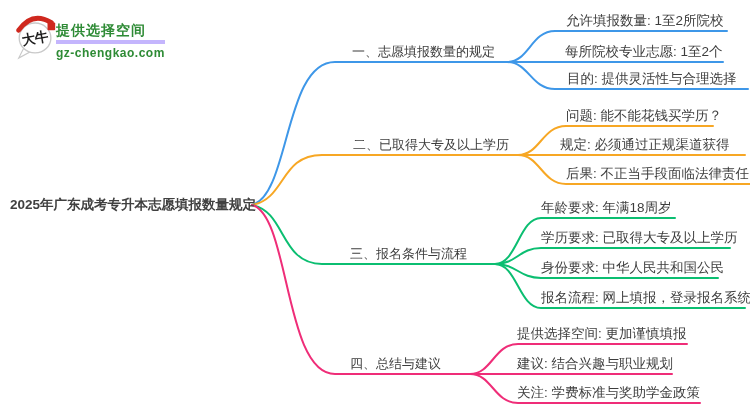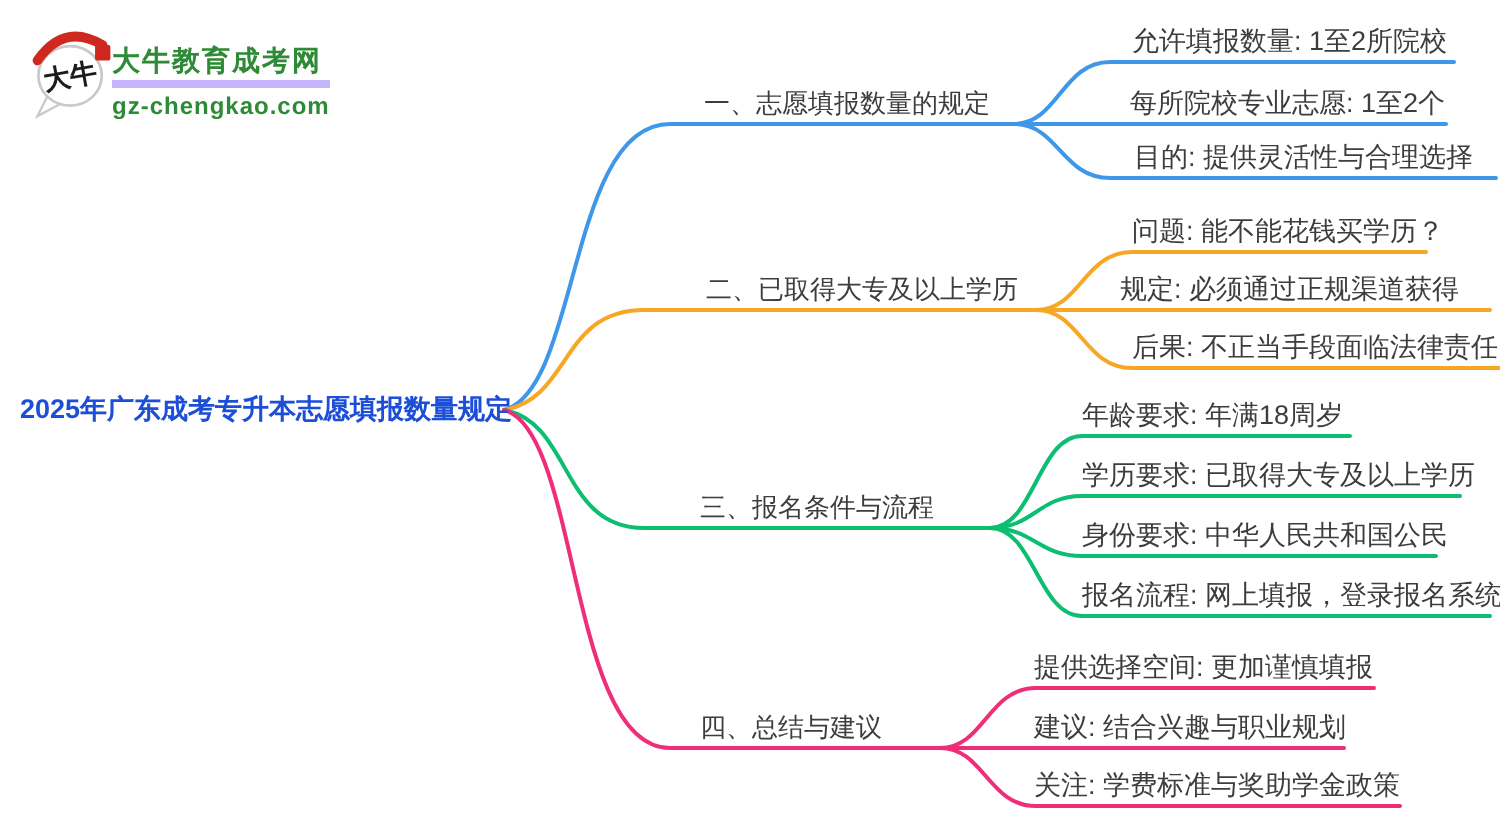--- a/index.html
+++ b/index.html
@@ -2,21 +2,21 @@
 <html><head>
 <meta charset="utf-8">
 <style>
   * { margin:0; padding:0; box-sizing:border-box; }
   html,body { width:750px; height:410px; overflow:hidden; background:#ffffff;
               font-family:"Liberation Sans","DejaVu Sans",sans-serif; }
   .stage { position:relative; width:750px; height:410px; background:#fff; }
   svg.edges { position:absolute; left:0; top:0; width:750px; height:410px; }
 
   .node { position:absolute; white-space:nowrap; color:#3a3a3a; }
-  .root-label { font-size:13.5px; font-weight:bold; color:#1d4ed8; line-height:17px; }
+  .root-label { font-size:13.5px; font-weight:bold; color:#404040; line-height:17px; }
   .branch-label { font-size:13px; line-height:17px; color:#3d3d3d; }
   .leaf-label { font-size:13.5px; line-height:17px; color:#3d3d3d; }
 
   .logo { position:absolute; left:12px; top:8px; width:180px; height:56px; }
   .logo-icon { position:absolute; left:0; top:2px; width:48px; height:52px; }
   .logo-title { position:absolute; left:44px; top:14px; font-size:14px;
                 font-weight:bold; color:#2e8b35; letter-spacing:1px; white-space:nowrap; }
   .logo-domain { position:absolute; left:44px; top:32px; font-size:12px;
                  font-weight:bold; color:#2e8b35; border-top:4px solid #c4b5fd;
                  padding-top:2px; white-space:nowrap; letter-spacing:0.5px; }
@@ -53,21 +53,21 @@
   </svg>
 
   <div class="logo">
     <svg class="logo-icon" viewBox="0 0 50 54">
       <path d="M12,40 L7,50 L20,43 Z" fill="#ffffff" stroke="#c9c9c9" stroke-width="1.2"></path>
       <ellipse cx="24" cy="29" rx="16.5" ry="15.5" fill="#ffffff" stroke="#c9c9c9" stroke-width="1.4"></ellipse>
       <path d="M7,21 Q21,1 41,13" fill="none" stroke="#cf281e" stroke-width="5" stroke-linecap="round"></path>
       <rect x="37" y="13" width="8" height="8" rx="1" fill="#cf281e"></rect>
       <text x="24" y="34" font-size="14" text-anchor="middle" fill="#1c1c1c" font-weight="bold" transform="rotate(-10 24 29)">大牛</text>
     </svg>
-    <div class="logo-title">大牛教育成考网</div>
+    <div class="logo-title">提供选择空间</div>
     <div class="logo-domain">gz-chengkao.com</div>
   </div>
 
   <div class="node root-label" style="left:10px; top:196px;">2025年广东成考专升本志愿填报数量规定</div>
 
   <div class="node branch-label" style="left:352px; top:43px;">一、志愿填报数量的规定</div>
   <div class="node branch-label" style="left:353px; top:136px;">二、已取得大专及以上学历</div>
   <div class="node branch-label" style="left:350px; top:245px;text-align:right;">三、报名条件与流程</div>
   <div class="node branch-label" style="left:350px; top:355px;">四、总结与建议</div>
 

